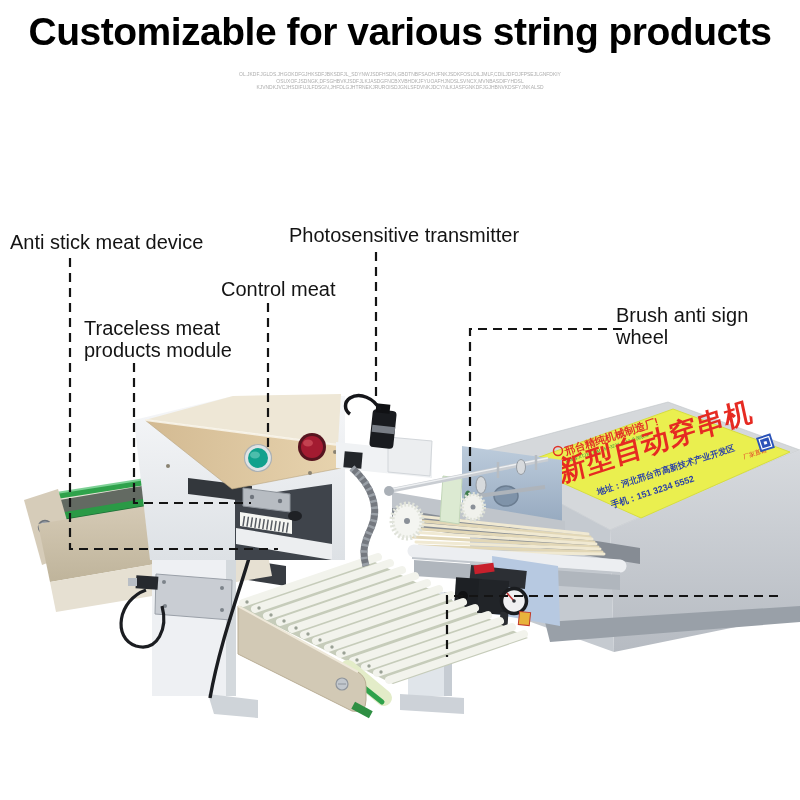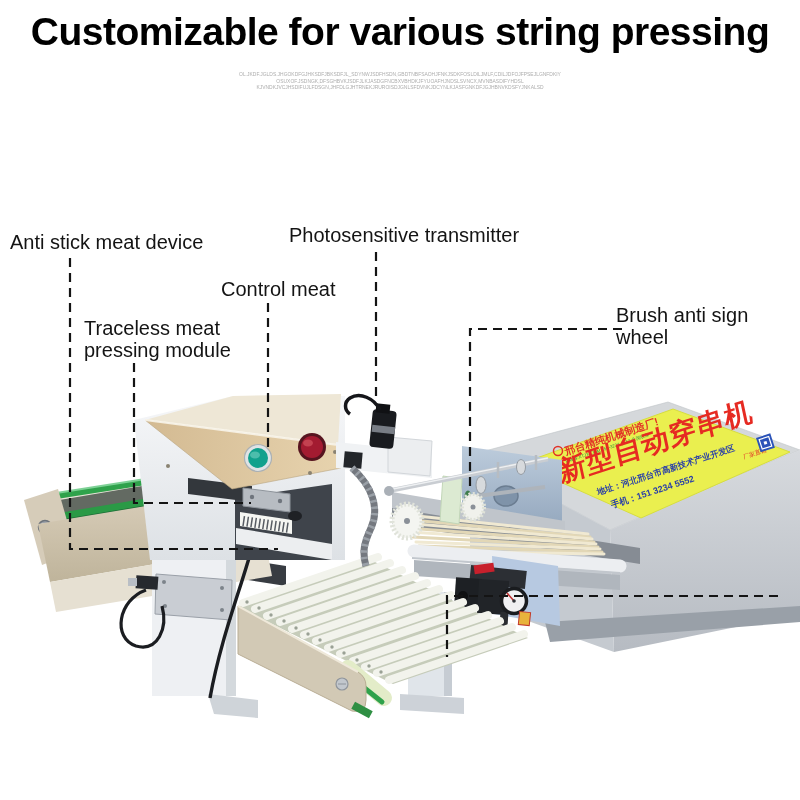--- a/index.html
+++ b/index.html
@@ -19,21 +19,21 @@
   #lbl-brush{left:569px;top:304px;margin-left:47px;}
   #lbl-conveyor{left:671px;top:601px;}
   svg{position:absolute;left:0;top:0;}
   .dash{stroke:#141414;stroke-width:2.2;fill:none;stroke-dasharray:9 6;}
 </style>
 </head>
 <body>
 
 <div class="stage">
 
-  <div class="title">Customizable for various string pressing</div>
+  <div class="title">Customizable for various string products</div>
 
   <div class="watermark">
     <div>OL.JKDF.JGLDS.JHGOKDFGJHKSDFJBKSDFJL_SDYNWJSDFHSDN,GBDTNBFSAOHJFNKJSDKFOSLDILJMLF,CDILJDFOJFPSEJLGNFDKIY</div>
     <div>OSUXOF.JSDNGK,DFSGHBVKJSDFJLKJASDGFNCBXVBHDKJFYUOAFHJNDSLSVNCX,MVNBASDIFYHDSL</div>
     <div>KJVNDKJVCJHSDIFUJLFDSGN,JHFDLGJHTRNEKJRUROISDJGNLSFDVNKJDCYNLKJASFGNKDFJGJHBNVKDSFYJNKALSD</div>
   </div>
 
   <svg width="800" height="800" viewBox="0 0 800 800">
     <defs>
       <linearGradient id="hoodG" x1="0" y1="0" x2="1" y2="0">
@@ -290,16 +290,16 @@
       <line class="dash" x1="268" y1="303" x2="268" y2="452"></line>
       <line class="dash" x1="376" y1="252" x2="376" y2="399"></line>
       <polyline class="dash" points="622,329 470,329 470,489"></polyline>
       <polyline class="dash" points="778,596 447,596 447,657"></polyline>
     </g>
   </svg>
 
   <div class="callout-label" id="lbl-anti">Anti stick meat device</div>
   <div class="callout-label" id="lbl-photo">Photosensitive transmitter</div>
   <div class="callout-label" id="lbl-control">Control meat</div>
-  <div class="callout-label" id="lbl-traceless">Traceless meat pressing module</div>
+  <div class="callout-label" id="lbl-traceless">Traceless meat products module</div>
   <div class="callout-label" id="lbl-brush">Brush anti sign wheel</div>
 
 </div>
 
 </body></html>

